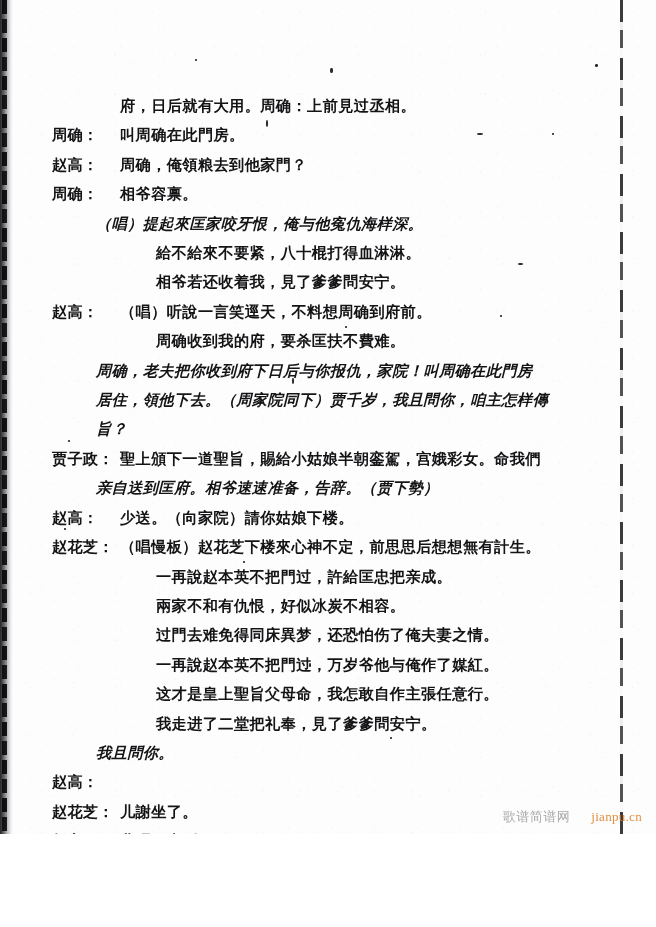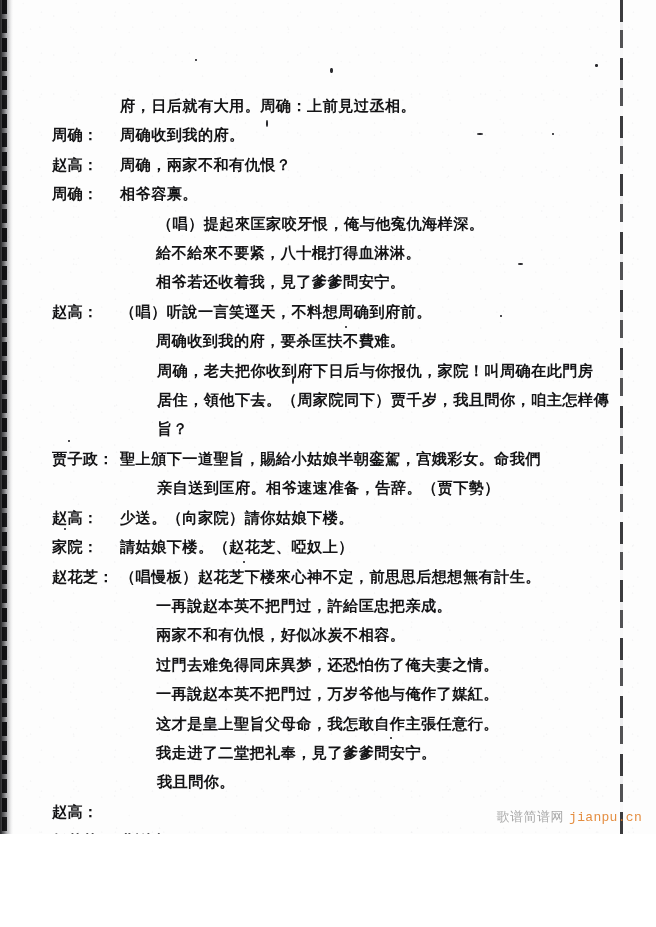--- a/index.html
+++ b/index.html
@@ -103,21 +103,21 @@
     width: 68px;
     font-weight: bold;
     letter-spacing: 0.2px;
   }
 
   .speech {
     flex: 1 1 auto;
   }
 
   
-  .line.cont .speech { margin-left: 105px; }
+  .line.cont .speech { margin-left: 44px; font-style: italic; }
   
   .line.verse .speech { margin-left: 104px; }
   
   .line.carry .speech { margin-left: 68px; }
 
   #page-number {
     position: absolute;
     left: 76px;
     top: 855px;
     font-family: "DejaVu Serif", "Liberation Serif", serif;
@@ -127,31 +127,31 @@
     color: #1a1a1c;
     letter-spacing: 1px;
   }
 
   #watermark {
     position: absolute;
     right: 14px;
     bottom: 8px;
     display: flex;
     align-items: baseline;
-    gap: 5px;
+    gap: 21px;
     opacity: 0.85;
   }
   #watermark .wm-cn {
     font-family: "DejaVu Sans", "Liberation Sans", sans-serif;
     font-size: 13px;
     color: #9a9a9a;
     letter-spacing: 0.5px;
   }
   #watermark .wm-url {
-    font-family: Liberation Mono, monospace;
+    font-family: Liberation Serif, serif;
     font-size: 13px;
     color: #e07a1f;
     letter-spacing: 0.3px;
   }
 
   
   .fleck {
     position: absolute;
     background: #2a2a2e;
     pointer-events: none;
@@ -186,25 +186,25 @@
   <div class="fleck" style="left:390px;top:737px;width:2px;height:2px;"></div>
   <div class="fleck" style="left:394px;top:848px;width:2px;height:7px;"></div>
   <div class="fleck" style="left:552px;top:133px;width:2px;height:2px;"></div>
 
   <div id="content">
       <div class="line carry">
         <span class="speech">府，日后就有大用。周确：上前見过丞相。</span>
       </div>
       <div class="line dialog">
         <span class="speaker">周确：</span>
-        <span class="speech">周确收到我的府。</span>
-      </div>
-      <div class="line dialog">
-        <span class="speaker">赵高：</span>
-        <span class="speech">周确，兩家不和有仇恨？</span>
+        <span class="speech">叫周确在此門房。</span>
+      </div>
+      <div class="line dialog">
+        <span class="speaker">赵高：</span>
+        <span class="speech">周确，俺領粮去到他家門？</span>
       </div>
       <div class="line dialog">
         <span class="speaker">周确：</span>
         <span class="speech">相爷容禀。</span>
       </div>
       <div class="line cont">
         <span class="speech">（唱）提起來匡家咬牙恨，俺与他寃仇海样深。</span>
       </div>
       <div class="line verse">
         <span class="speech">給不給來不要紧，八十棍打得血淋淋。</span>
@@ -231,24 +231,20 @@
       <div class="line dialog">
         <span class="speaker">贾子政：</span>
         <span class="speech">聖上頒下一道聖旨，賜給小姑娘半朝銮駕，宫娥彩女。命我們</span>
       </div>
       <div class="line cont">
         <span class="speech">亲自送到匡府。相爷速速准备，告辞。（贾下勢）</span>
       </div>
       <div class="line dialog">
         <span class="speaker">赵高：</span>
         <span class="speech">少送。（向家院）請你姑娘下楼。</span>
-      </div>
-      <div class="line dialog">
-        <span class="speaker">家院：</span>
-        <span class="speech">請姑娘下楼。（赵花芝、啞奴上）</span>
       </div>
       <div class="line dialog">
         <span class="speaker">赵花芝：</span>
         <span class="speech">（唱慢板）赵花芝下楼來心神不定，前思思后想想無有計生。</span>
       </div>
       <div class="line verse">
         <span class="speech">一再說赵本英不把門过，許給匡忠把亲成。</span>
       </div>
       <div class="line verse">
         <span class="speech">兩家不和有仇恨，好似冰炭不相容。</span>

